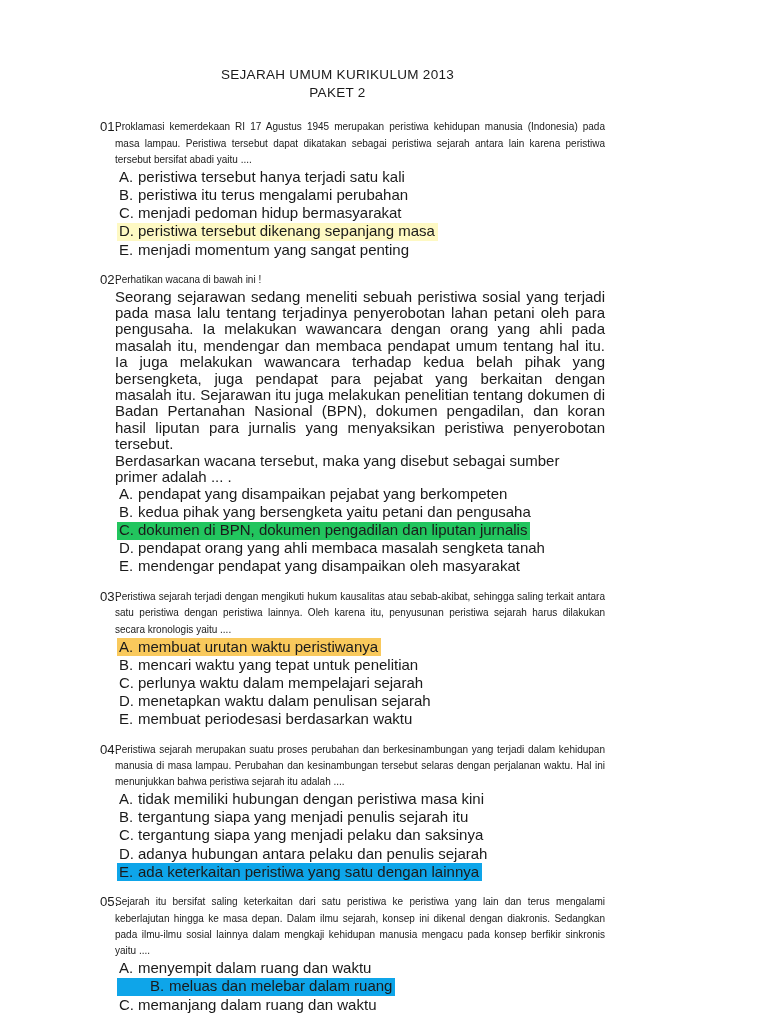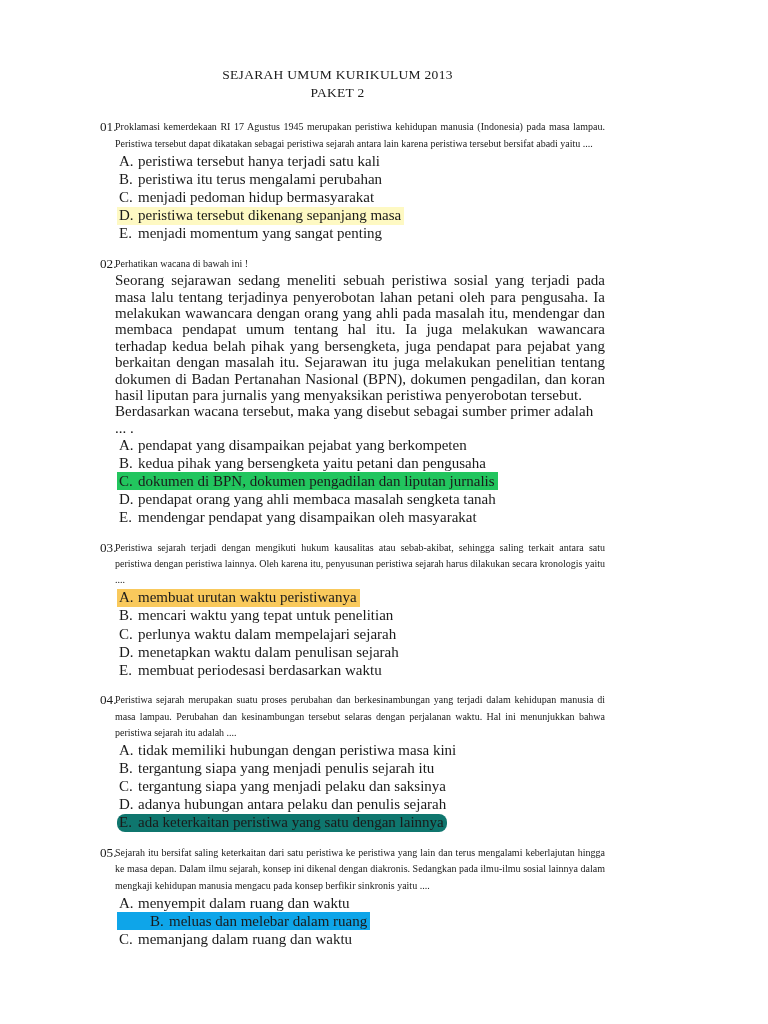--- a/index.html
+++ b/index.html
@@ -6,21 +6,21 @@
     margin: 0;
     padding: 0;
     background: #ffffff;
   }
   .page {
     position: relative;
     width: 675px;
     height: 1024px;
     background: #ffffff;
     overflow: hidden;
-    font-family: Liberation Serif, serif;
+    font-family: Liberation Sans, sans-serif;
     color: #1a1a1a;
   }
   .doc-header {
     text-align: center;
     margin-top: 66px;
     font-size: 13.5px;
     letter-spacing: 0.3px;
     line-height: 1.35;
   }
   .doc-title-main,
@@ -159,21 +159,21 @@
     <div class="question">
       <div class="q-head">
         <span class="q-num">04.</span>
         <div class="q-text">Peristiwa sejarah merupakan suatu proses perubahan dan berkesinambungan yang terjadi dalam kehidupan manusia di masa lampau. Perubahan dan kesinambungan tersebut selaras dengan perjalanan waktu. Hal ini menunjukkan bahwa peristiwa sejarah itu adalah ....</div>
       </div>
       <div class="options">
         <div class="option"><span class="opt-inner"><span class="opt-letter">A.</span><span class="opt-text">tidak memiliki hubungan dengan peristiwa masa kini</span></span></div>
         <div class="option"><span class="opt-inner"><span class="opt-letter">B.</span><span class="opt-text">tergantung siapa yang menjadi penulis sejarah itu</span></span></div>
         <div class="option"><span class="opt-inner"><span class="opt-letter">C.</span><span class="opt-text">tergantung siapa yang menjadi pelaku dan saksinya</span></span></div>
         <div class="option"><span class="opt-inner"><span class="opt-letter">D.</span><span class="opt-text">adanya hubungan antara pelaku dan penulis sejarah</span></span></div>
-        <div class="option hl"><span class="opt-inner" style="background: #0f766e; border-radius: 8px;"><span class="opt-letter">E.</span><span class="opt-text">ada keterkaitan peristiwa yang satu dengan lainnya</span></span></div>
+        <div class="option hl"><span class="opt-inner" style="background: #0ea5e9;"><span class="opt-letter">E.</span><span class="opt-text">ada keterkaitan peristiwa yang satu dengan lainnya</span></span></div>
       </div>
     </div>
 
     <div class="question">
       <div class="q-head">
         <span class="q-num">05.</span>
         <div class="q-text">Sejarah itu bersifat saling keterkaitan dari satu peristiwa ke peristiwa yang lain dan terus mengalami keberlajutan hingga ke masa depan. Dalam ilmu sejarah, konsep ini dikenal dengan diakronis. Sedangkan pada ilmu-ilmu sosial lainnya dalam mengkaji kehidupan manusia mengacu pada konsep berfikir sinkronis yaitu ....</div>
       </div>
       <div class="options">
         <div class="option"><span class="opt-inner"><span class="opt-letter">A.</span><span class="opt-text">menyempit dalam ruang dan waktu</span></span></div>

